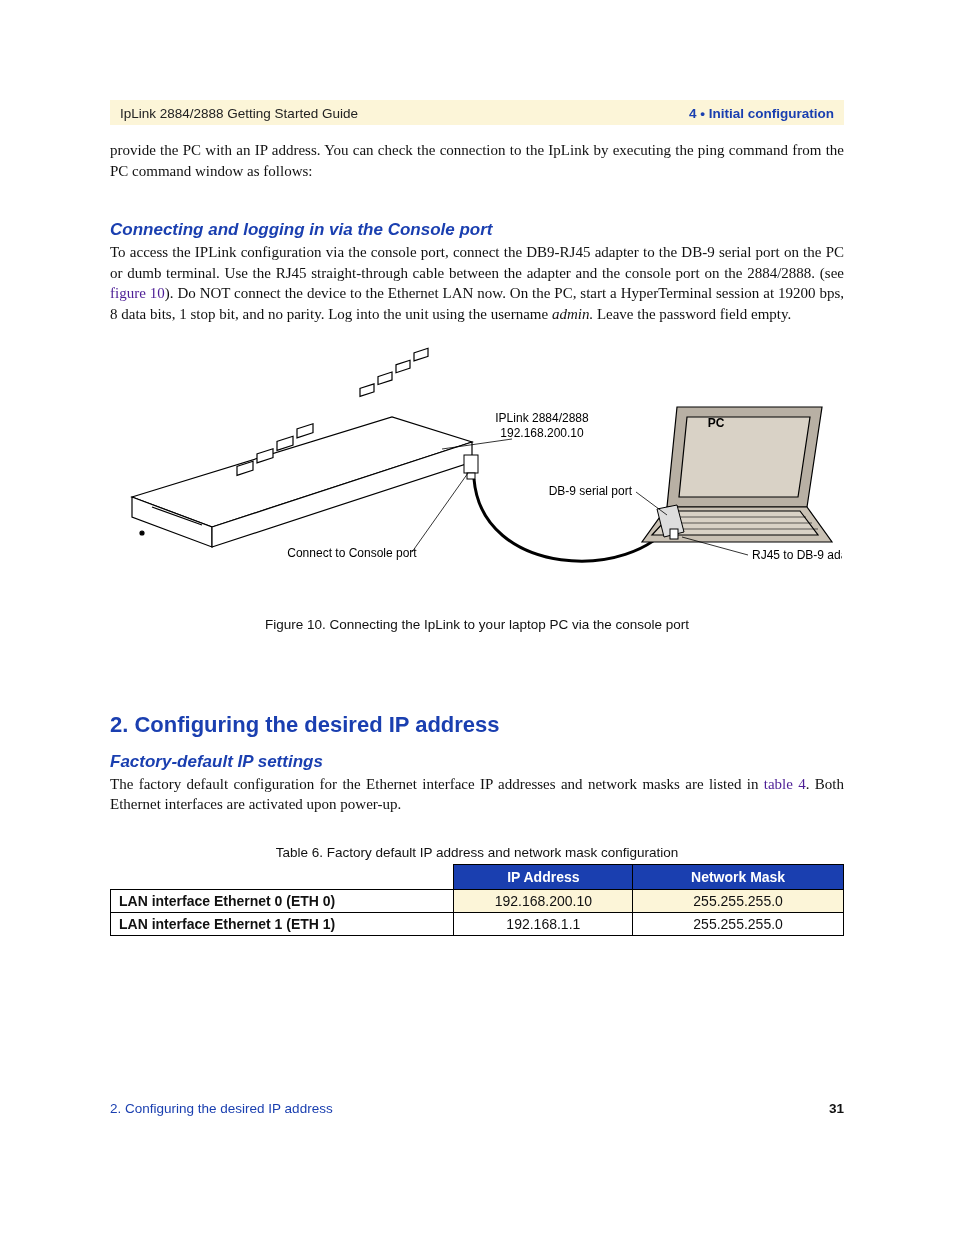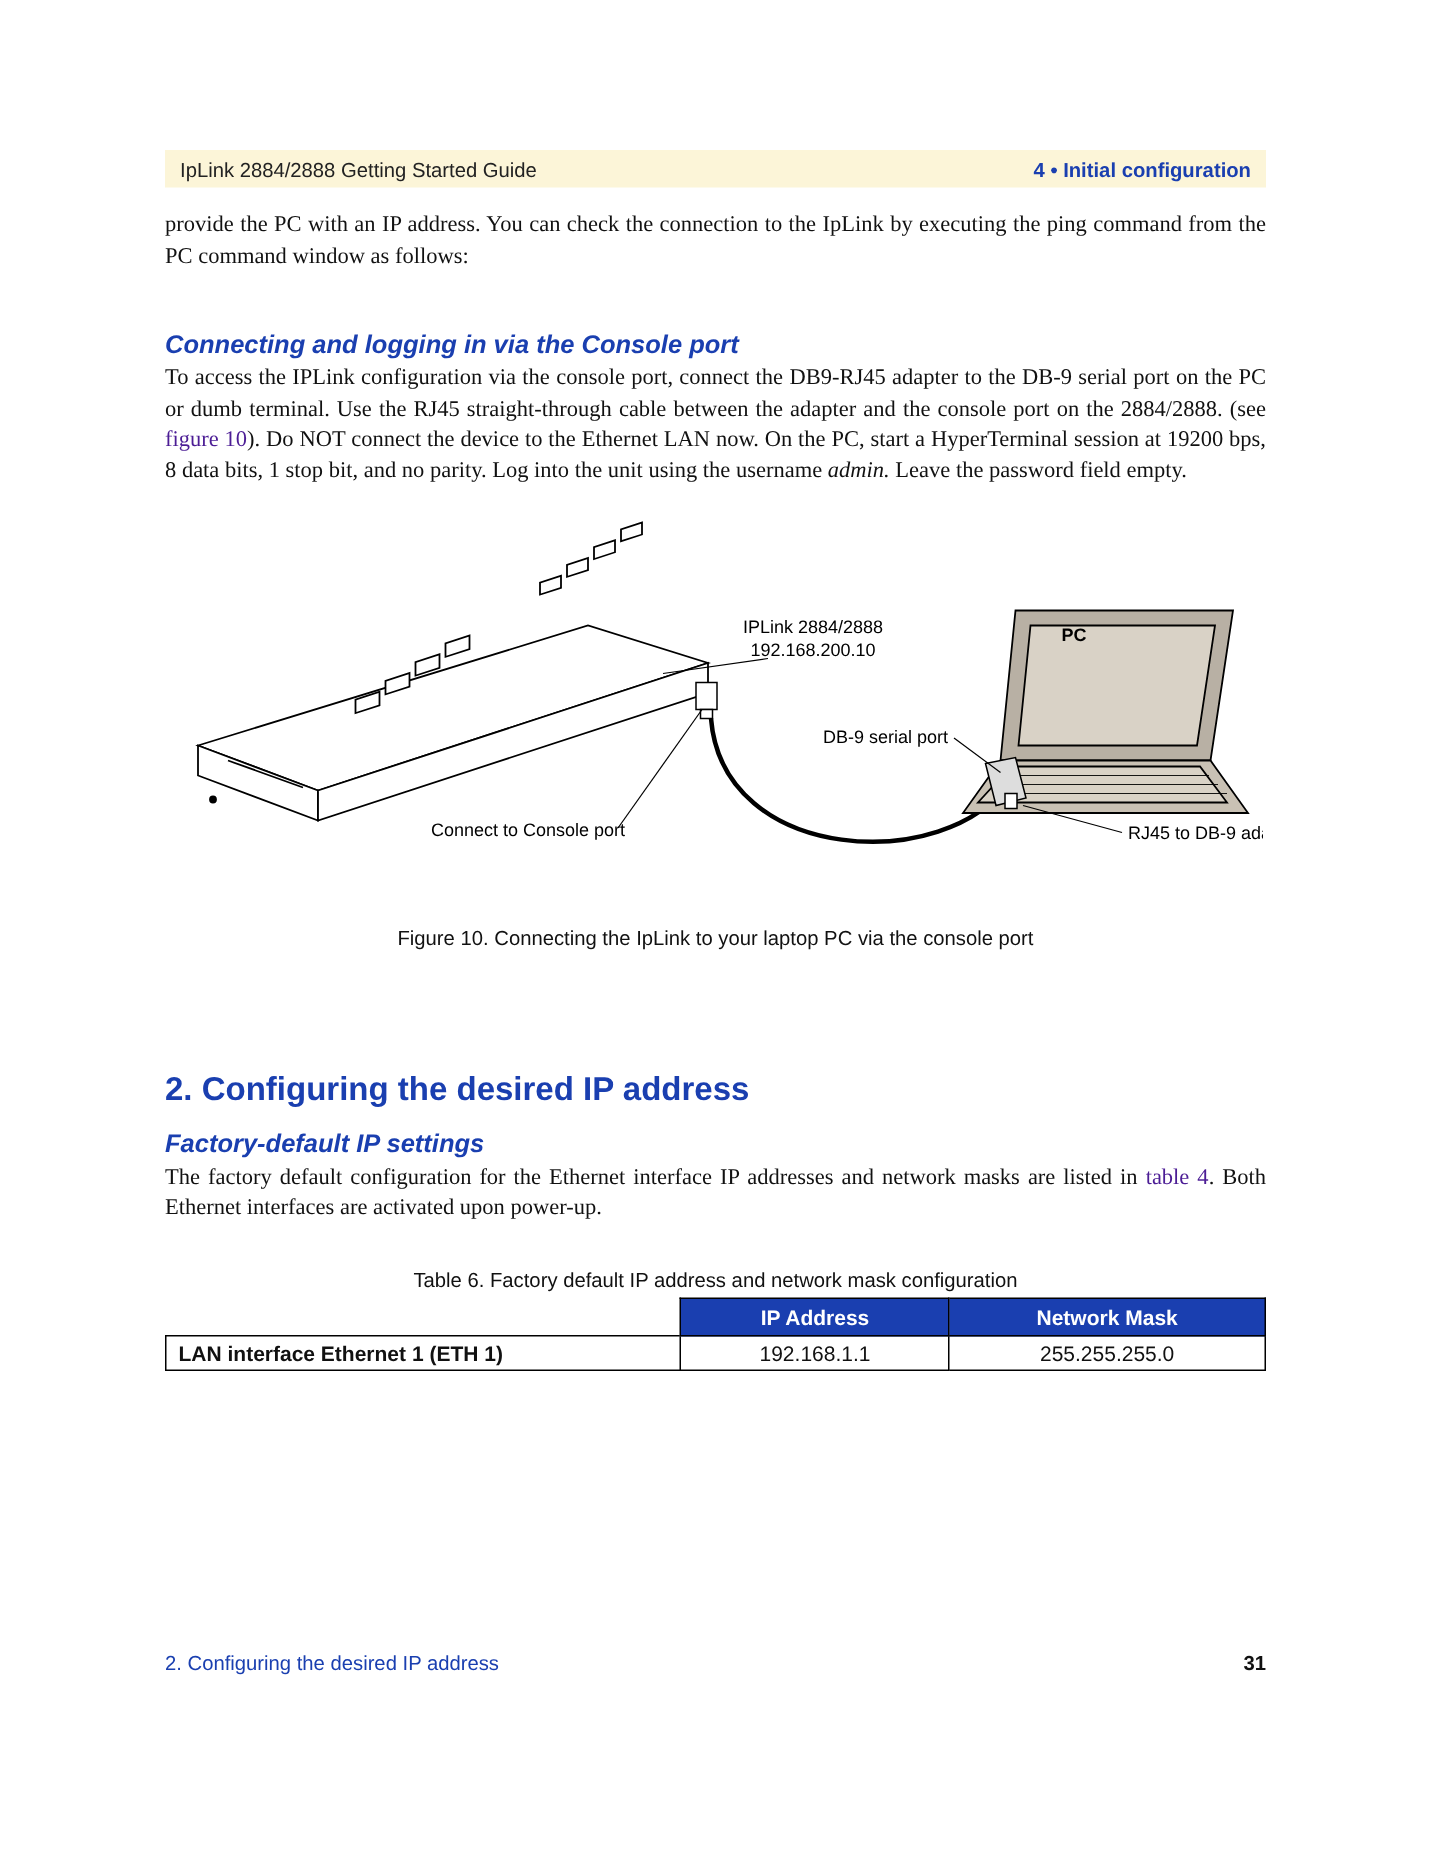--- a/index.html
+++ b/index.html
@@ -205,20 +205,25 @@
   </p>
 
   <div class="table-caption">Table 6. Factory default IP address and network mask configuration</div>
   <table class="ip-table">
     <tbody>
         <tr>
       <th class="empty"></th>
       <th>IP Address</th>
       <th>Network Mask</th>
     </tr>
+    <tr class="yellow">
+      <td class="row-head">LAN interface Ethernet 0 (ETH 0)</td>
+      <td>192.168.200.10</td>
+      <td>255.255.255.0</td>
+    </tr>
     <tr>
       <td class="row-head">LAN interface Ethernet 1 (ETH 1)</td>
       <td>192.168.1.1</td>
       <td>255.255.255.0</td>
     </tr>
   </tbody>
     </table>
 
 
   <div class="footer">

